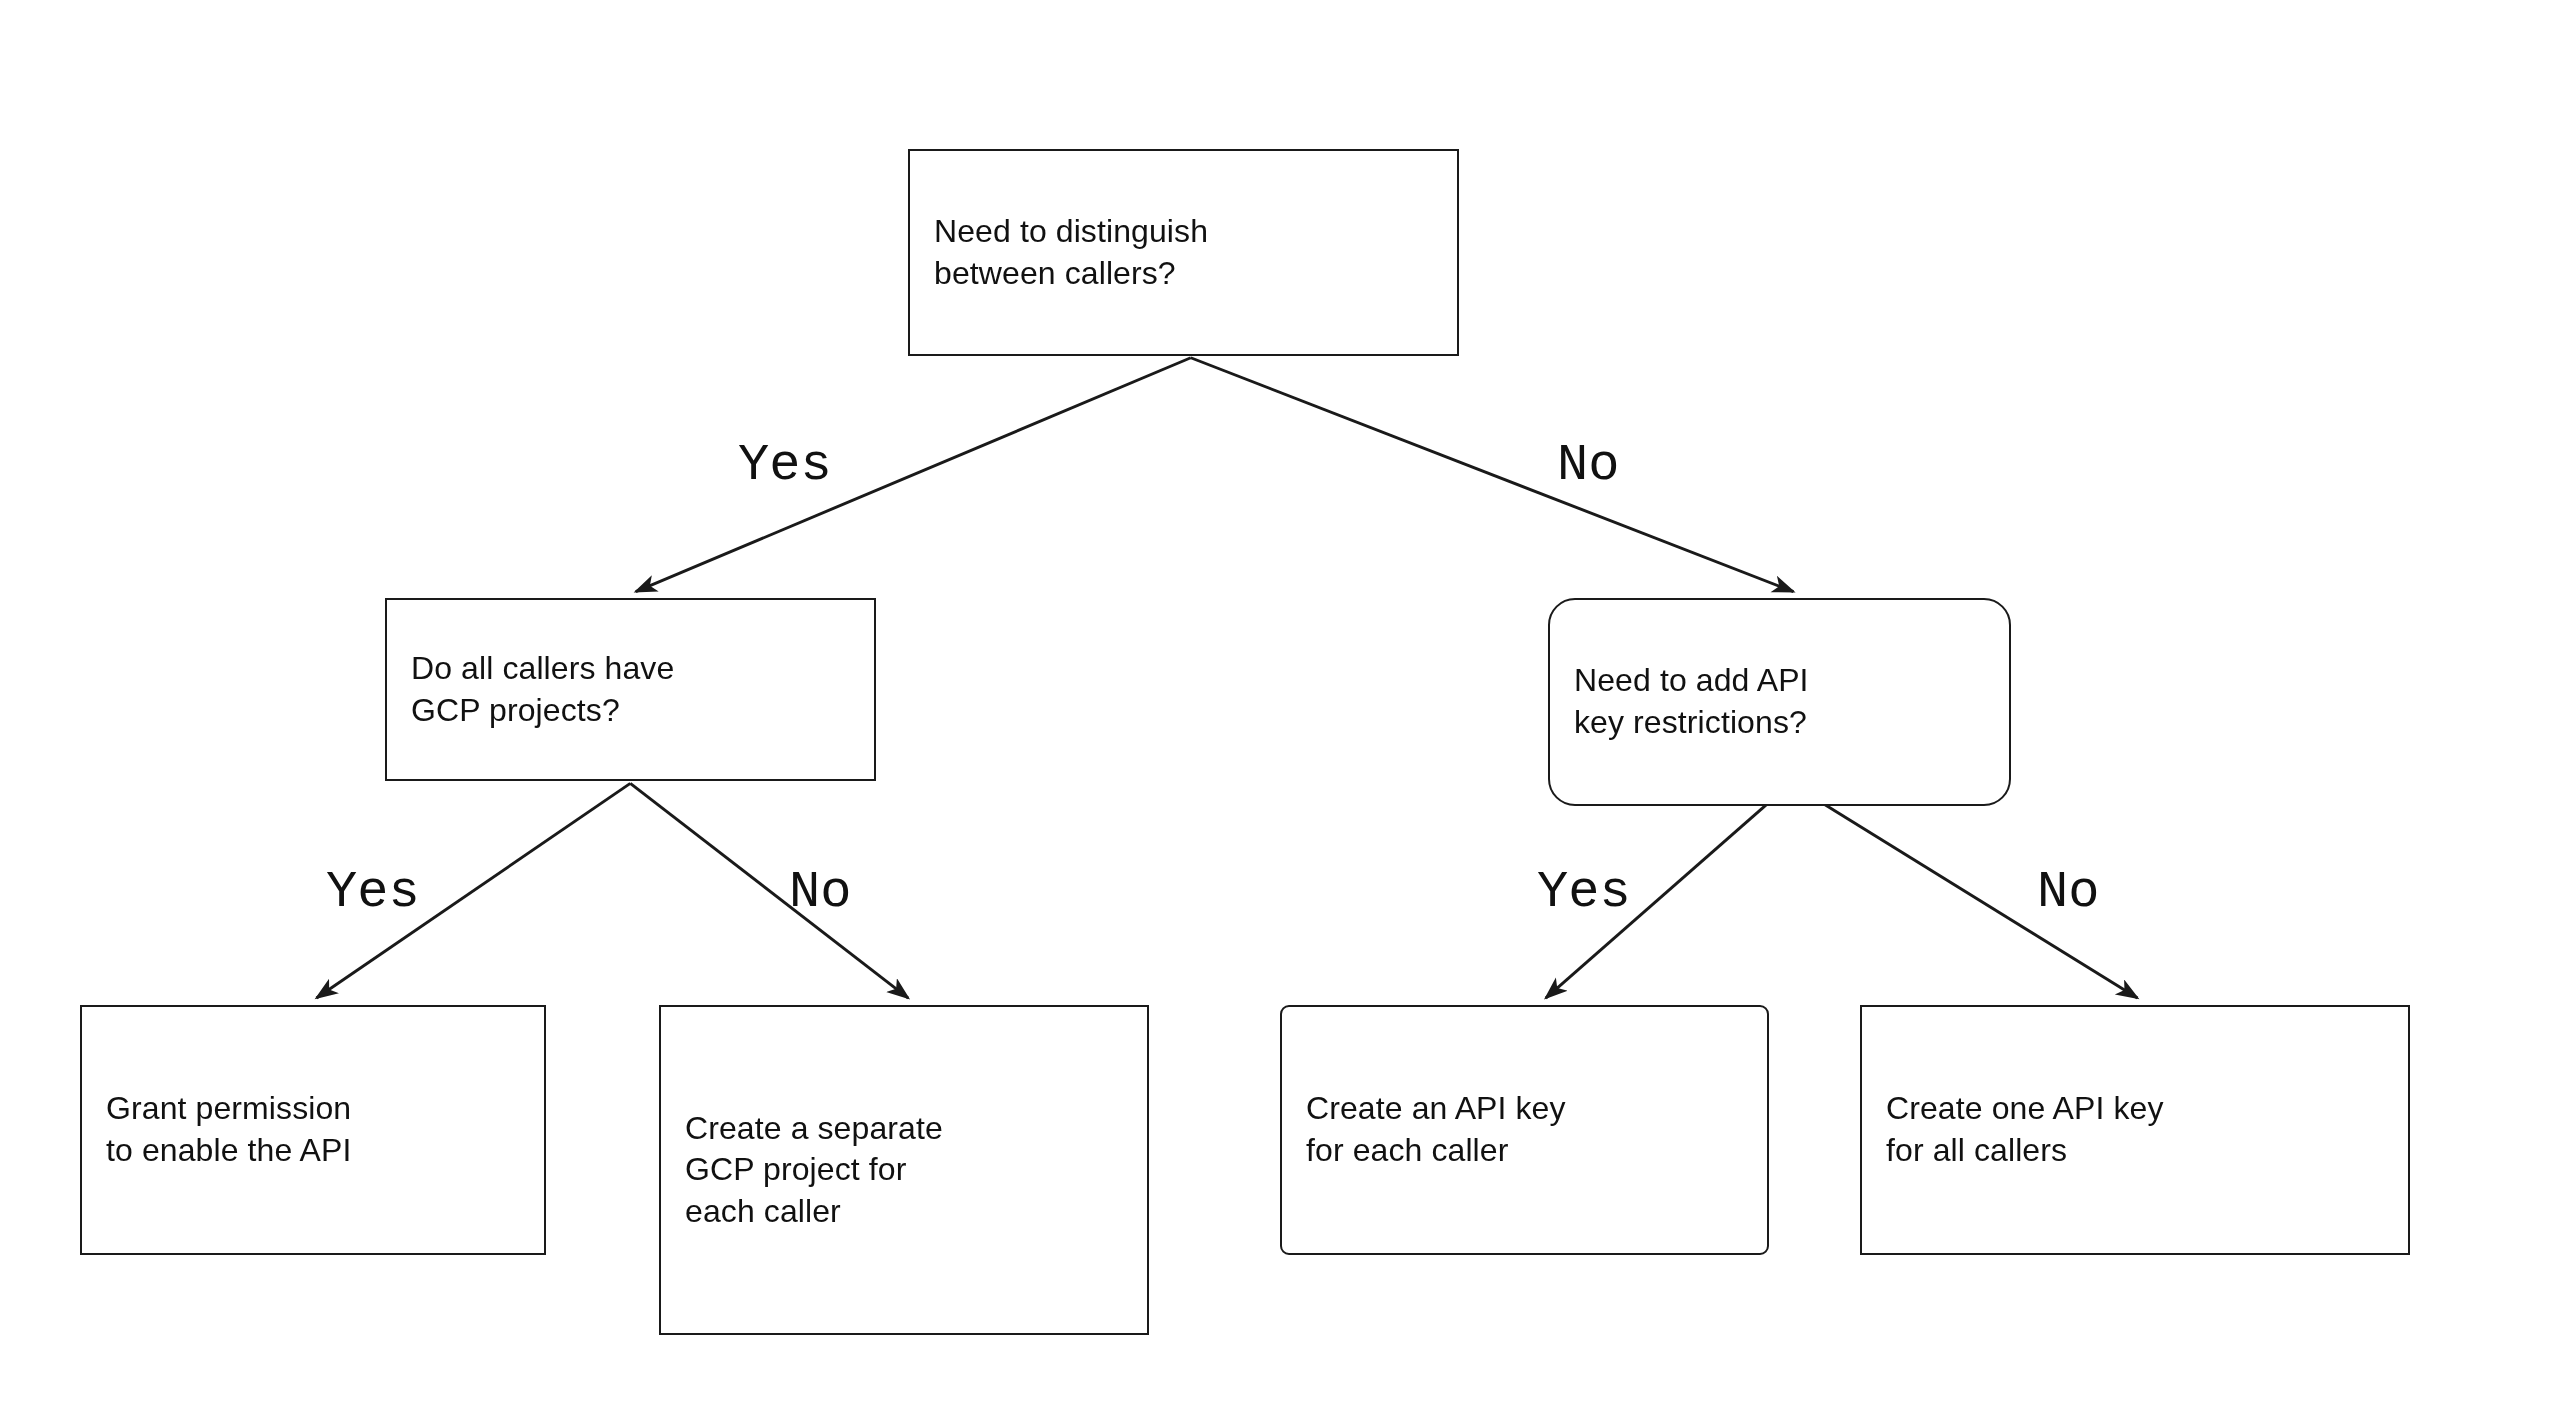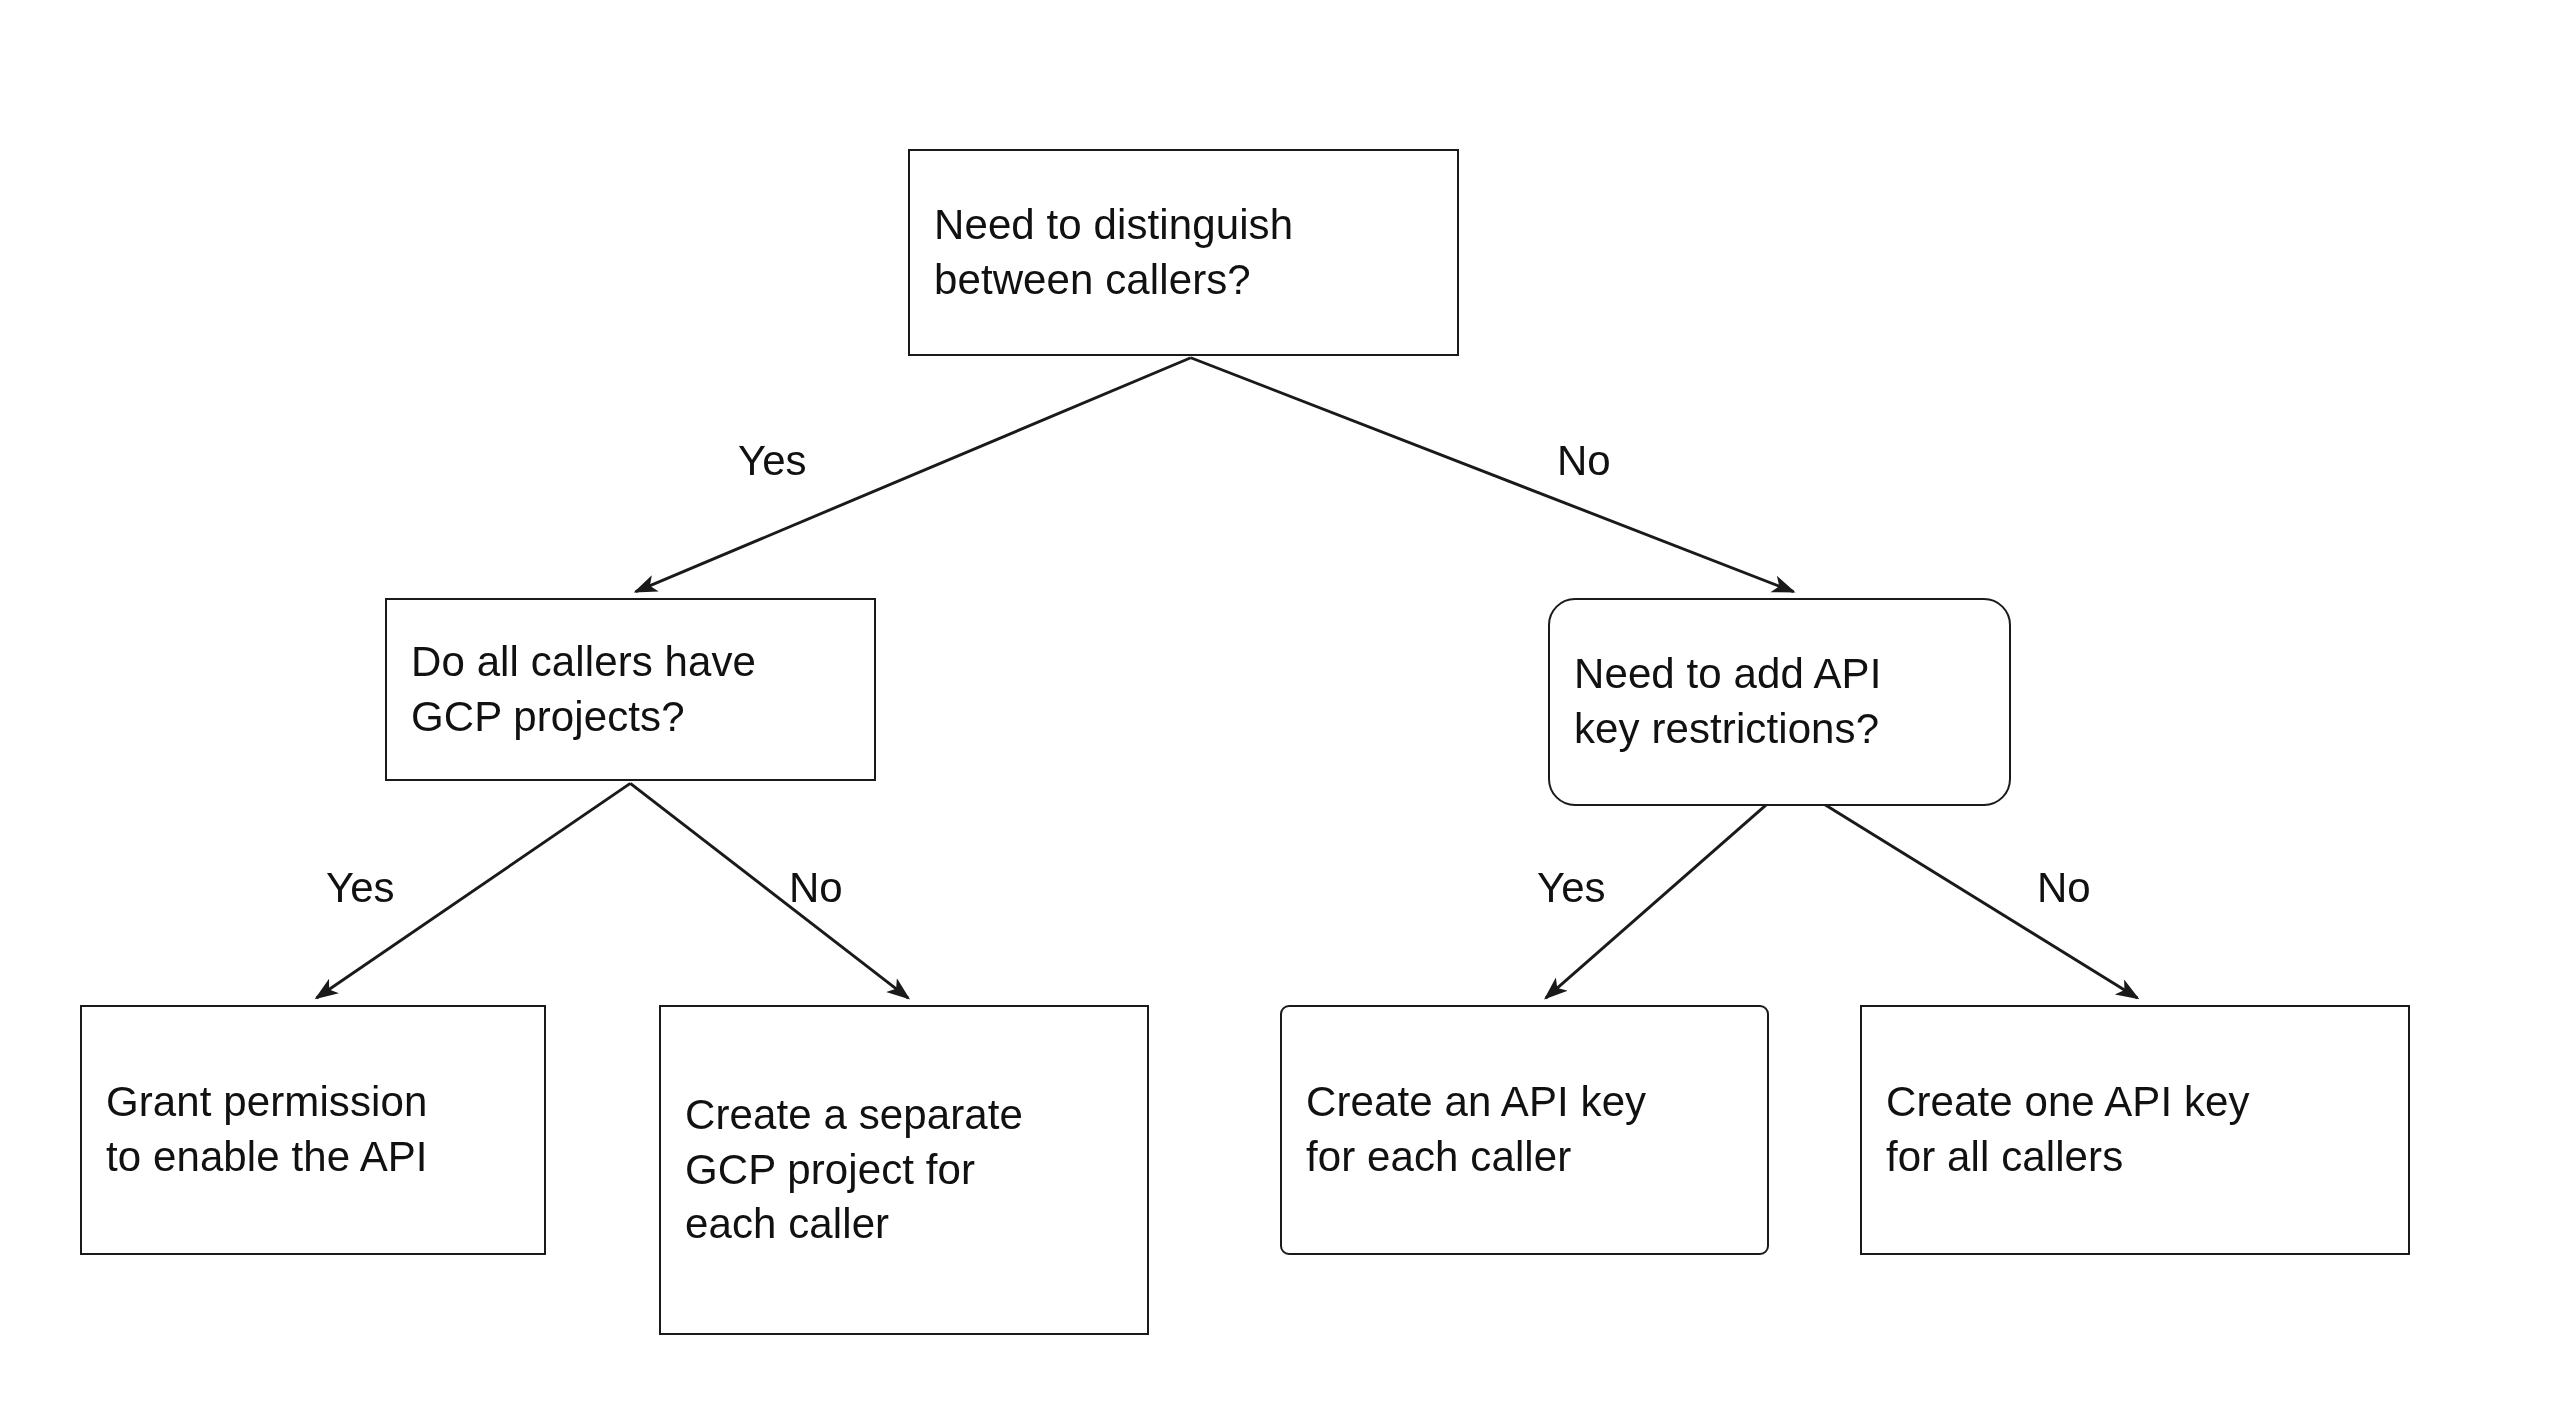--- a/index.html
+++ b/index.html
@@ -32,33 +32,34 @@
     box-sizing: border-box;
     background: #ffffff;
     border: 2.8px solid #1a1a1a;
     display: flex;
     align-items: center;
     justify-content: flex-start;
   }
   .node-label {
     display: block;
     padding: 0 24px;
-    font-size: 42px;
+    font-size: 32px;
     line-height: 1.30;
     letter-spacing: 0.1px;
     color: #111111;
     white-space: pre-line;
     text-align: left;
   }
   .edge-label {
     position: absolute;
-    font-size: 42px;
+    font-size: 52px;
     line-height: 1;
     color: #111111;
     white-space: nowrap;
+    font-family: Liberation Mono, monospace;
   }
 </style>
 </head>
 <body>
 
 <div id="canvas">
 
   <svg id="edge-layer" viewBox="0 0 2808 1536" width="2576" height="1409" xmlns="http://www.w3.org/2000/svg">
     <defs>
       <marker id="arrowhead" markerWidth="9" markerHeight="9" refX="7.2" refY="3" orient="auto" markerUnits="strokeWidth">

